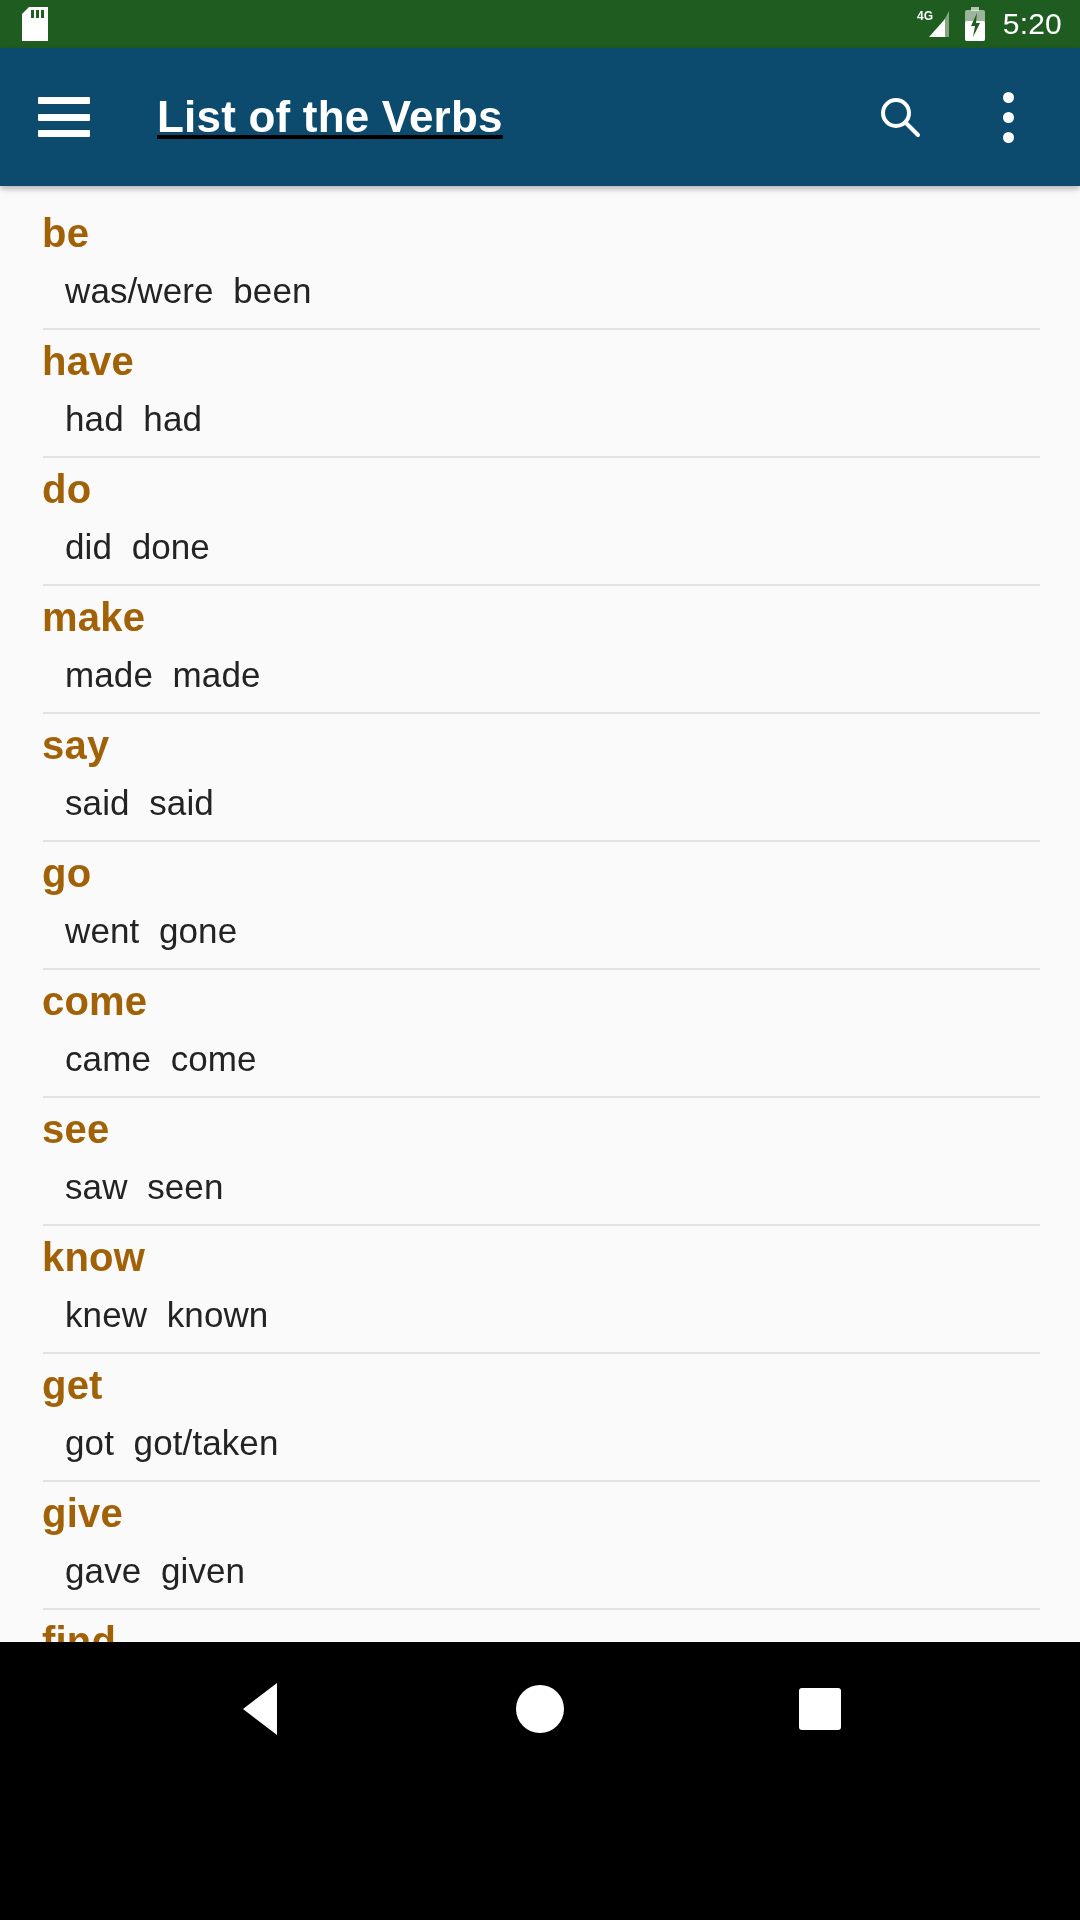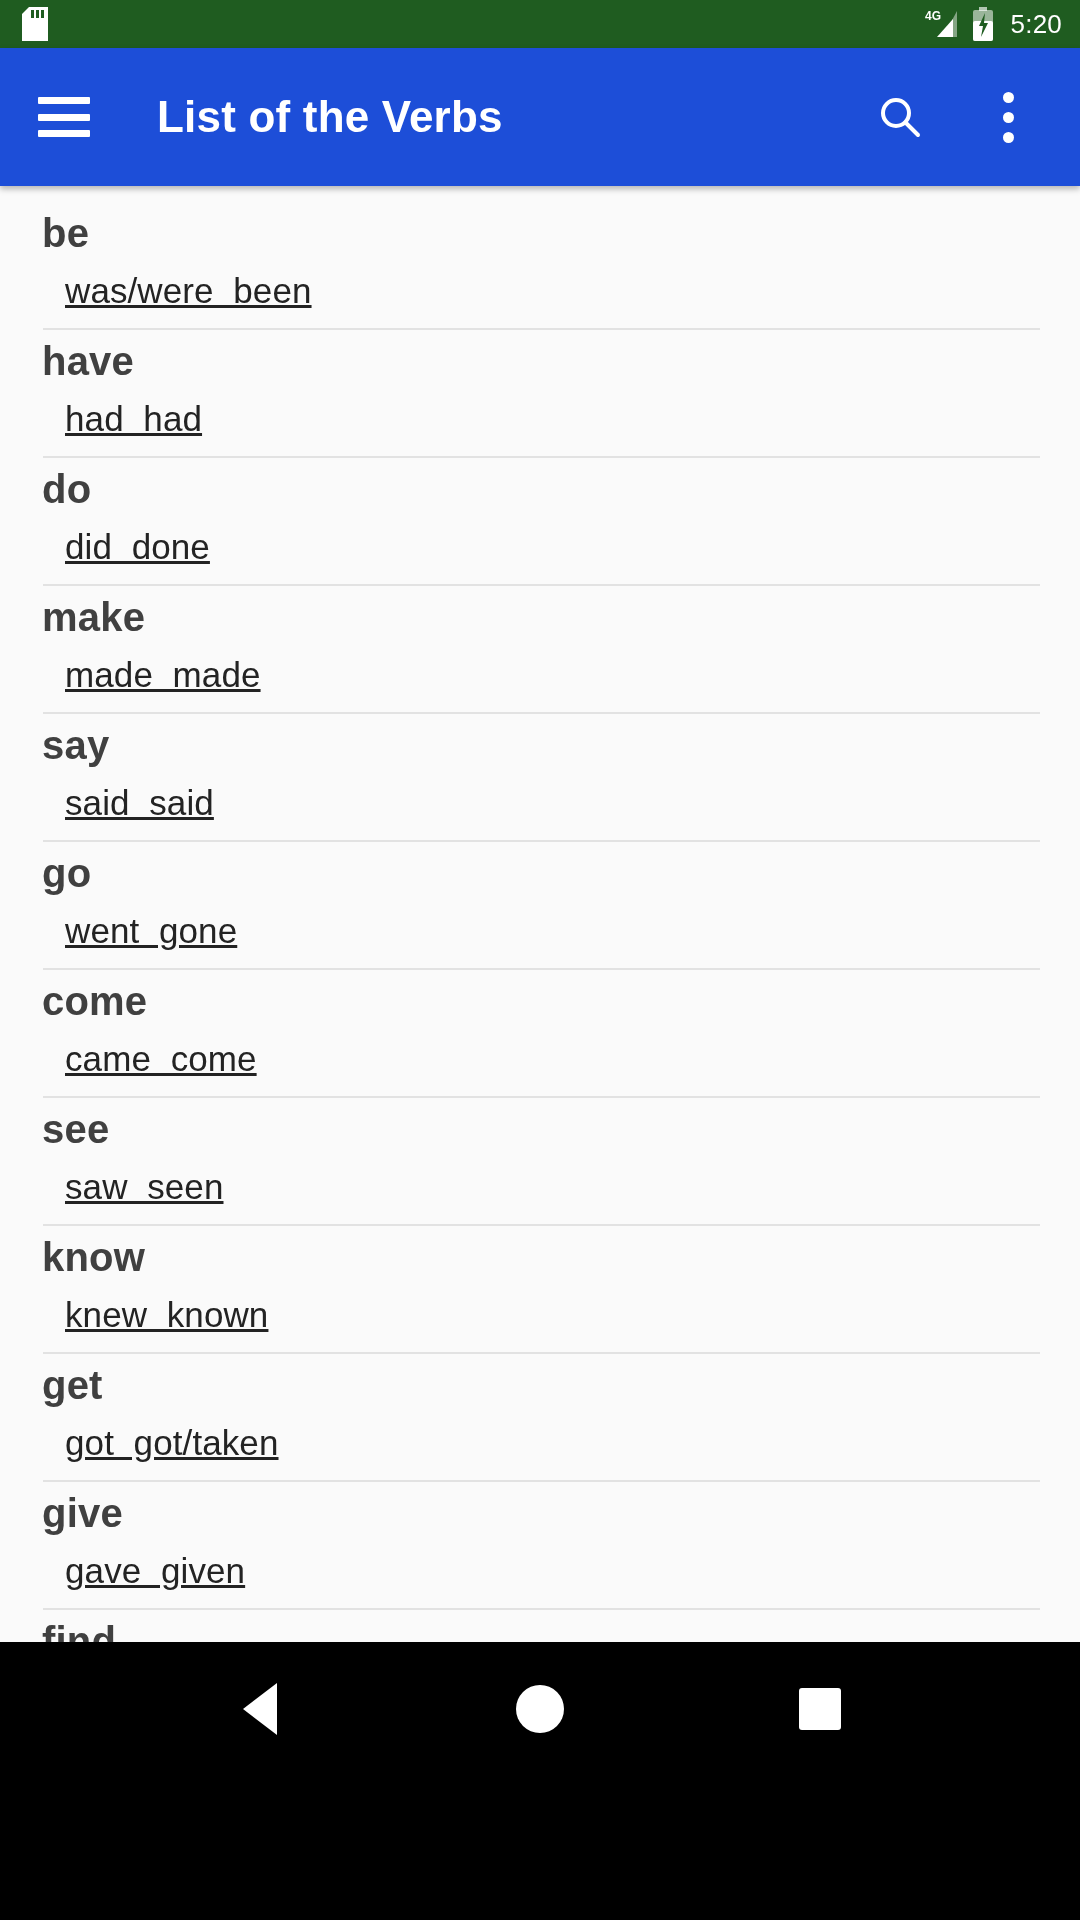--- a/index.html
+++ b/index.html
@@ -24,37 +24,37 @@
     padding:0 18px 0 22px;
     flex:0 0 48px;
   }
   .sb-left { display:flex; align-items:center; gap:10px; }
   .sb-right { margin-left:auto; display:flex; align-items:center; gap:12px; }
   .sd-icon { width:26px; height:34px; display:block; }
   .sig-icon { width:34px; height:30px; display:block; }
   .batt-icon { width:24px; height:34px; display:block; }
   .sb-time {
     color:#ffffff;
-    font-size:26px;
+    font-size:30px;
     font-weight:400;
     letter-spacing:0.2px;
     line-height:1;
     margin-left:4px;
     text-align:center;
   }
 
   
   .toolbar {
     height:138px;
     flex:0 0 138px;
-    background:#1d4ed8;
+    background:#0c4a6e;
     display:flex; align-items:center;
     padding:0 30px 0 38px;
     box-shadow:0 3px 6px rgba(0,0,0,0.28);
-    position:relative; z-index:5;
+    position:relative; z-index:5;text-decoration:underline;
   }
   .hamburger {
     width:52px; height:40px;
     display:flex; flex-direction:column; justify-content:space-between;
     cursor:pointer;
     flex:0 0 auto;
   }
   .hamburger span {
     display:block; height:7px; width:100%;
     background:#ffffff; border-radius:1px;
@@ -86,41 +86,40 @@
     flex:1 1 auto;
     background:#fafafa;
     overflow:hidden;
     padding-top:16px;
   }
   .verb-row {
     padding:0 40px 0 42px;
     cursor:pointer;
   }
   .verb-base {
-    color:#404040;
+    color:#a16207;
     font-size:40px;
     font-weight:bold;
     line-height:62px;
     padding-left:0px;
     letter-spacing:0.2px;
   }
   .verb-forms-wrap {
     border-bottom:2px solid #e2e2e2;
     padding-bottom:10px;
     margin-left:1px;
   }
   .verb-forms {
     color:#232323;
     font-size:35px;
     font-weight:400;
     line-height:54px;
     padding-left:22px;
     letter-spacing:0.1px;
     white-space:pre;
-    text-decoration:underline;
   }
 
   
   .navbar {
     flex:0 0 134px;
     height:134px;
     background:#000000;
     display:flex; align-items:center; justify-content:space-around;
     padding:0 120px;
   }

